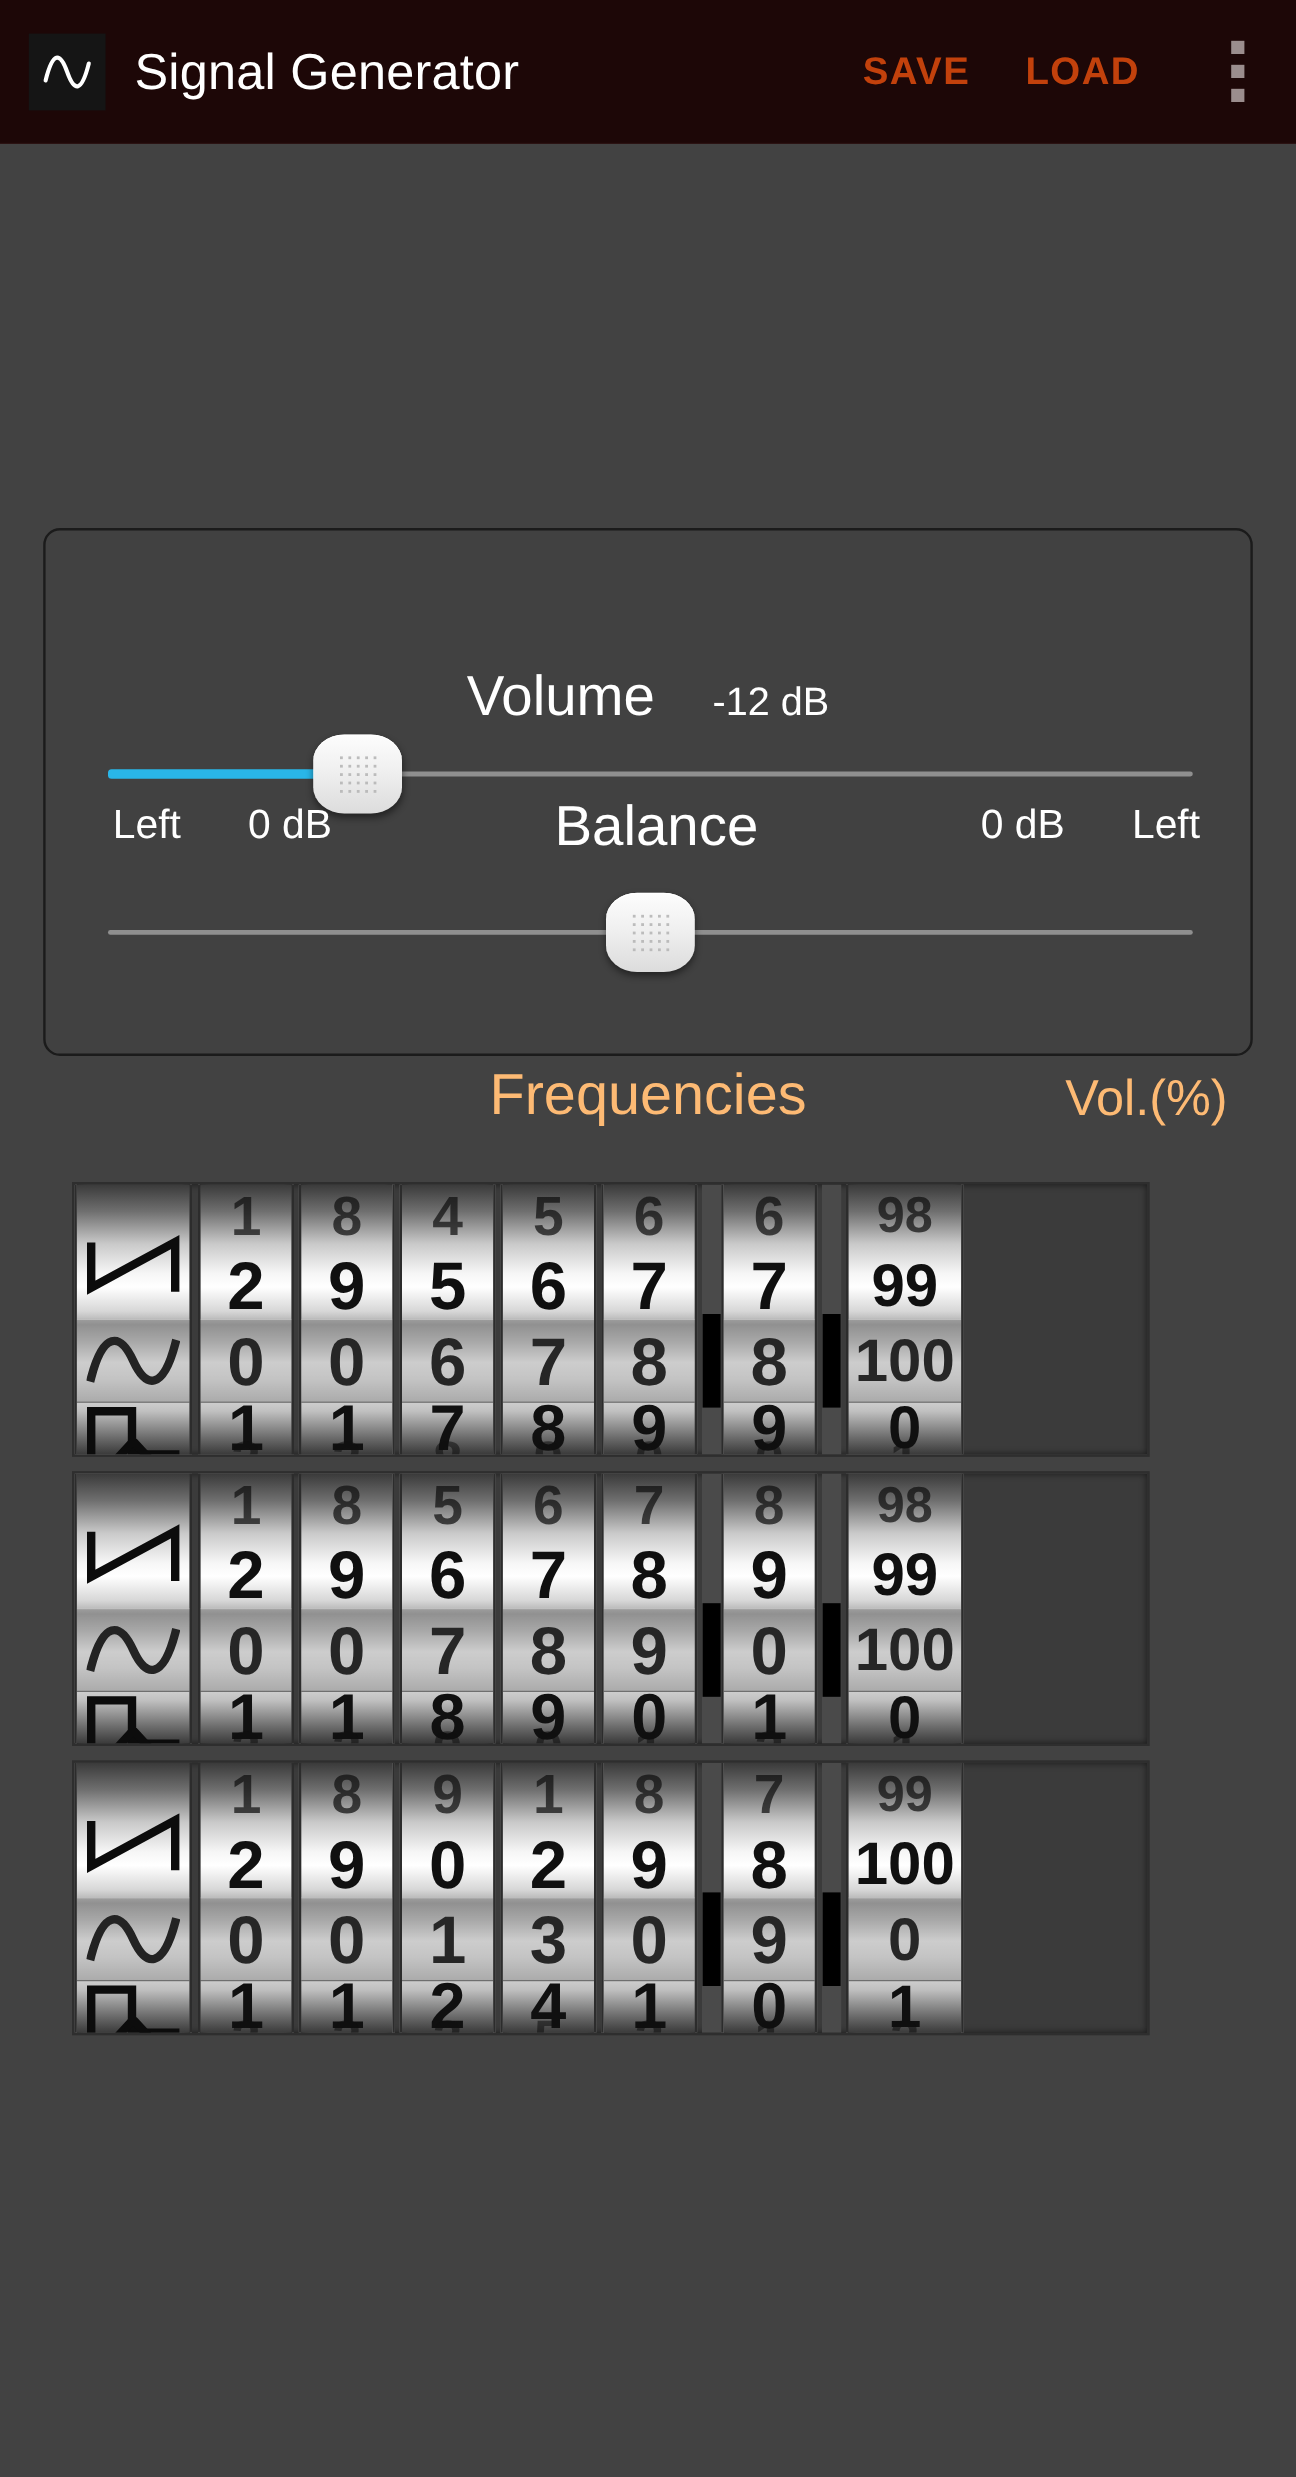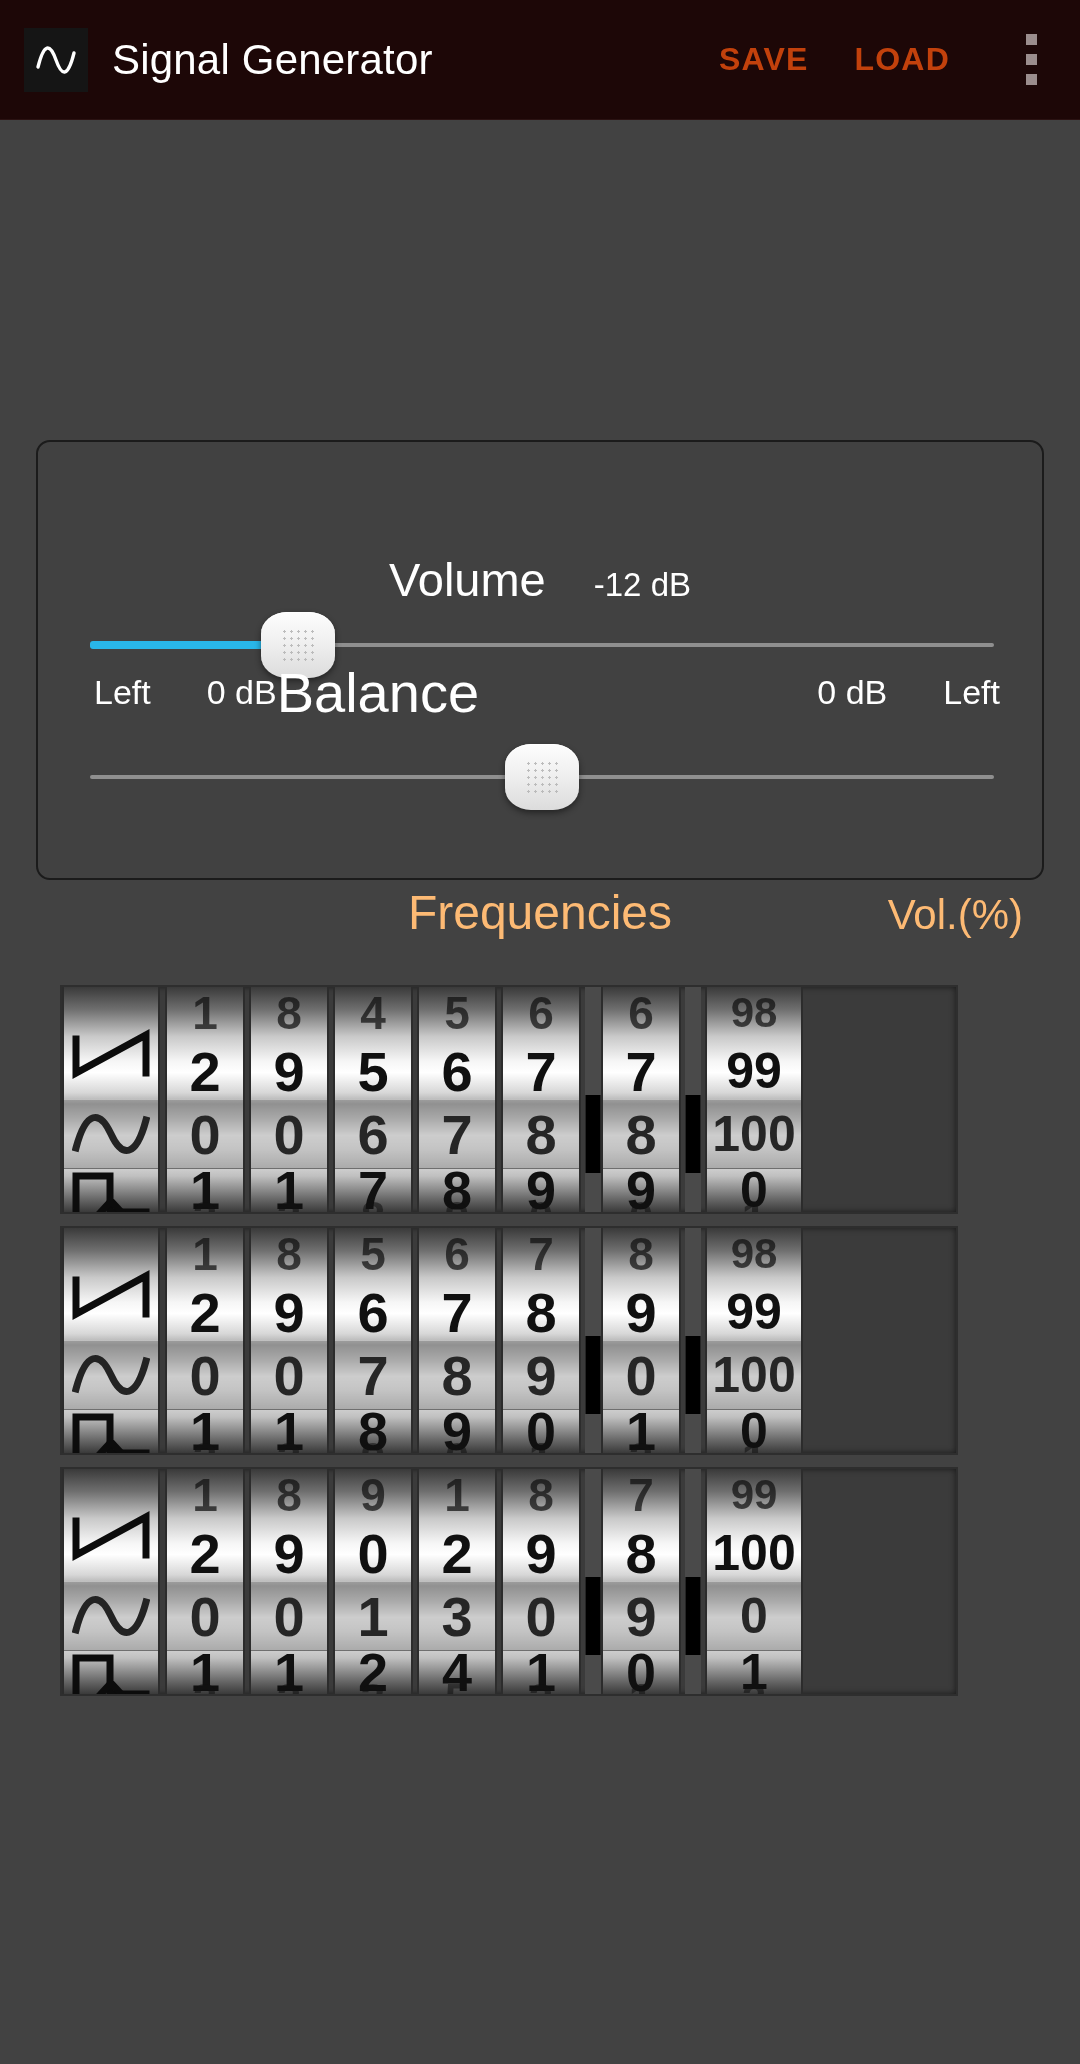--- a/index.html
+++ b/index.html
@@ -83,21 +83,21 @@
     width:34px; height:34px;
     background-image:radial-gradient(#b9b9b9 1.3px, transparent 1.4px);
     background-size:7px 7px; opacity:.95;
   }
   .bal-row{
     position:absolute; left:0; top:218px; width:100%;
     display:flex; align-items:center; color:#fff; font-size:34px;
   }
   .bal-row .lt{ margin-left:56px; }
   .bal-row .ldb{ margin-left:56px; }
-  .bal-row .mid{ flex:1 1 auto; font-size:56px; }
+  .bal-row .mid{ flex:1 1 auto; text-align:center; font-size:47px; }
   .bal-row .rdb{ margin-right:56px; }
   .bal-row .rt{ margin-right:42px; }
 
   
   .freq-head{
     position:absolute; left:0; top:885px; width:1080px; height:70px;
     color:#fdba74;
   }
   .freq-head .f-title{
     position:absolute; left:0; width:1080px; text-align:center;

